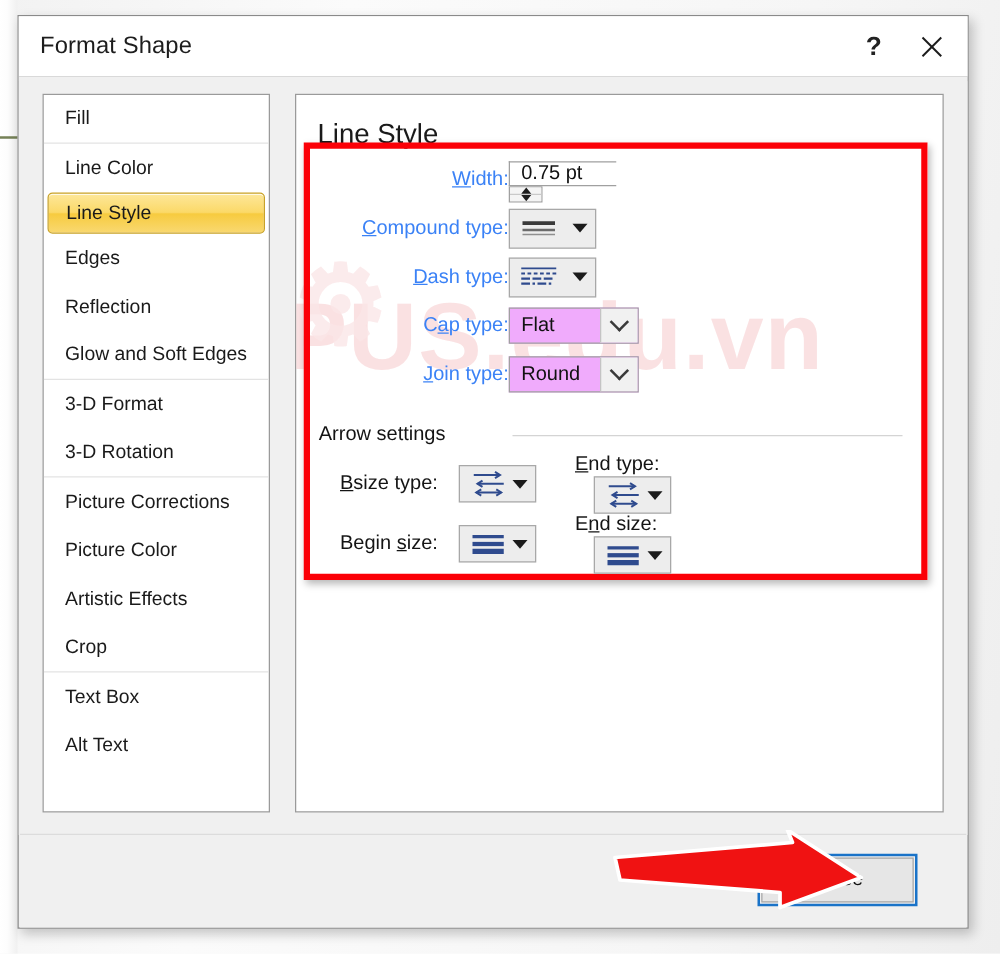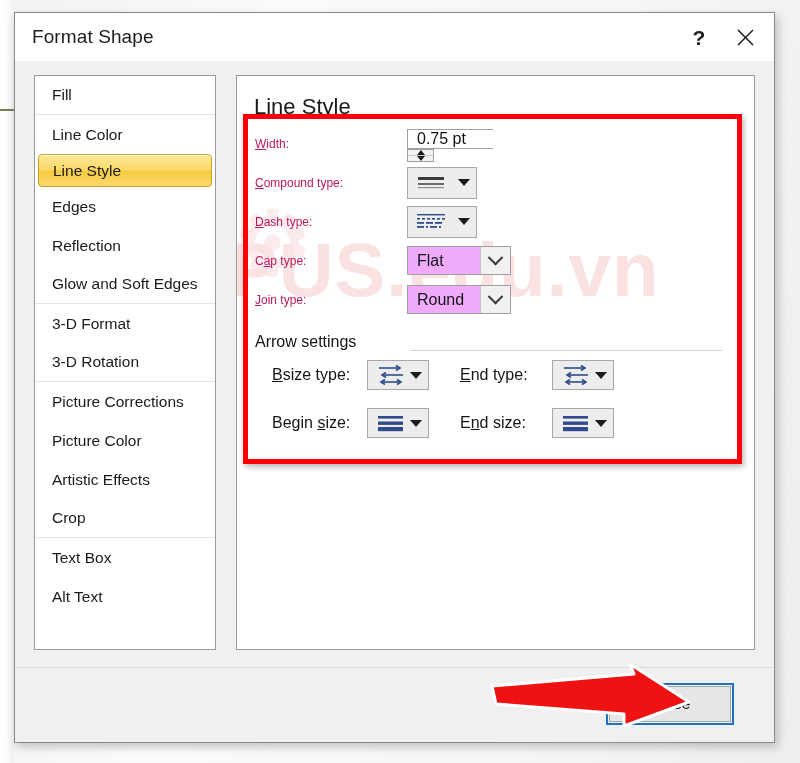--- a/index.html
+++ b/index.html
@@ -101,21 +101,21 @@
     border:5px solid #fb0007;
     box-sizing:border-box;
     box-shadow:2px 3px 6px rgba(0,0,0,.28);
     background:transparent;
   }
 
   
   #form{position:absolute;left:18px;top:48px;right:28px;}
   .row{display:flex;align-items:center;height:39px;}
   .lbl{
-    font-size:12px;color:#be185d;width:152px;flex:none;
+    font-size:16px;color:#3b82f6;width:152px;flex:none;text-align:right;
   }
   .lbl u{text-decoration:underline;}
 
   .spin-wrap{display:flex;align-items:stretch;height:29px;flex-direction:column;}
   .spin-field{
     width:86px;background:#fff;border:1px solid #a0a0a0;border-right:none;
     display:flex;align-items:center;padding-left:9px;
     font-size:16px;color:#111;box-sizing:border-box;
   }
   .spin-btns{
@@ -152,28 +152,28 @@
   }
   .gal.sm{width:62px;height:30px;}
   .gal .glyph{display:flex;align-items:center;justify-content:center;width:34px;}
   .gal .dd{
     width:0;height:0;border-left:6px solid transparent;border-right:6px solid transparent;
     border-top:7px solid #1b1b1b;margin-left:2px;
   }
 
   
   .grouphdr{
-    display:flex;align-items:flex-end;height:30px;margin-top:2px;gap:44px;
+    display:flex;align-items:center;height:30px;margin-top:14px;gap:44px;
   }
   .grouphdr span{font-size:16px;color:#141414;white-space:nowrap;}
   .grouphdr .line{flex:1;height:1px;background:#d4d4d4;margin-left:10px;margin-right:4px;}
 
   .arrow-row{display:flex;align-items:center;height:48px;}
   .arrow-row .cellA{display:flex;align-items:center;width:205px;flex:none;}
-  .arrow-row .cellB{display:flex;align-items:center;}
+  .arrow-row .cellB{display:flex;align-items:center;flex-direction:column;}
   .arrow-row .lbl2{font-size:16px;color:#141414;width:112px;flex:none;padding-left:17px;box-sizing:border-box;}
   .arrow-row .lbl3{font-size:16px;color:#141414;width:92px;flex:none;}
 
   
   #footer{
     position:absolute;left:1px;right:1px;bottom:0;height:74px;
     background:#f0f0f0;border-top:1px solid #dcdcdc;
   }
   #close-btn{
     position:absolute;right:42px;top:18px;width:122px;height:36px;

